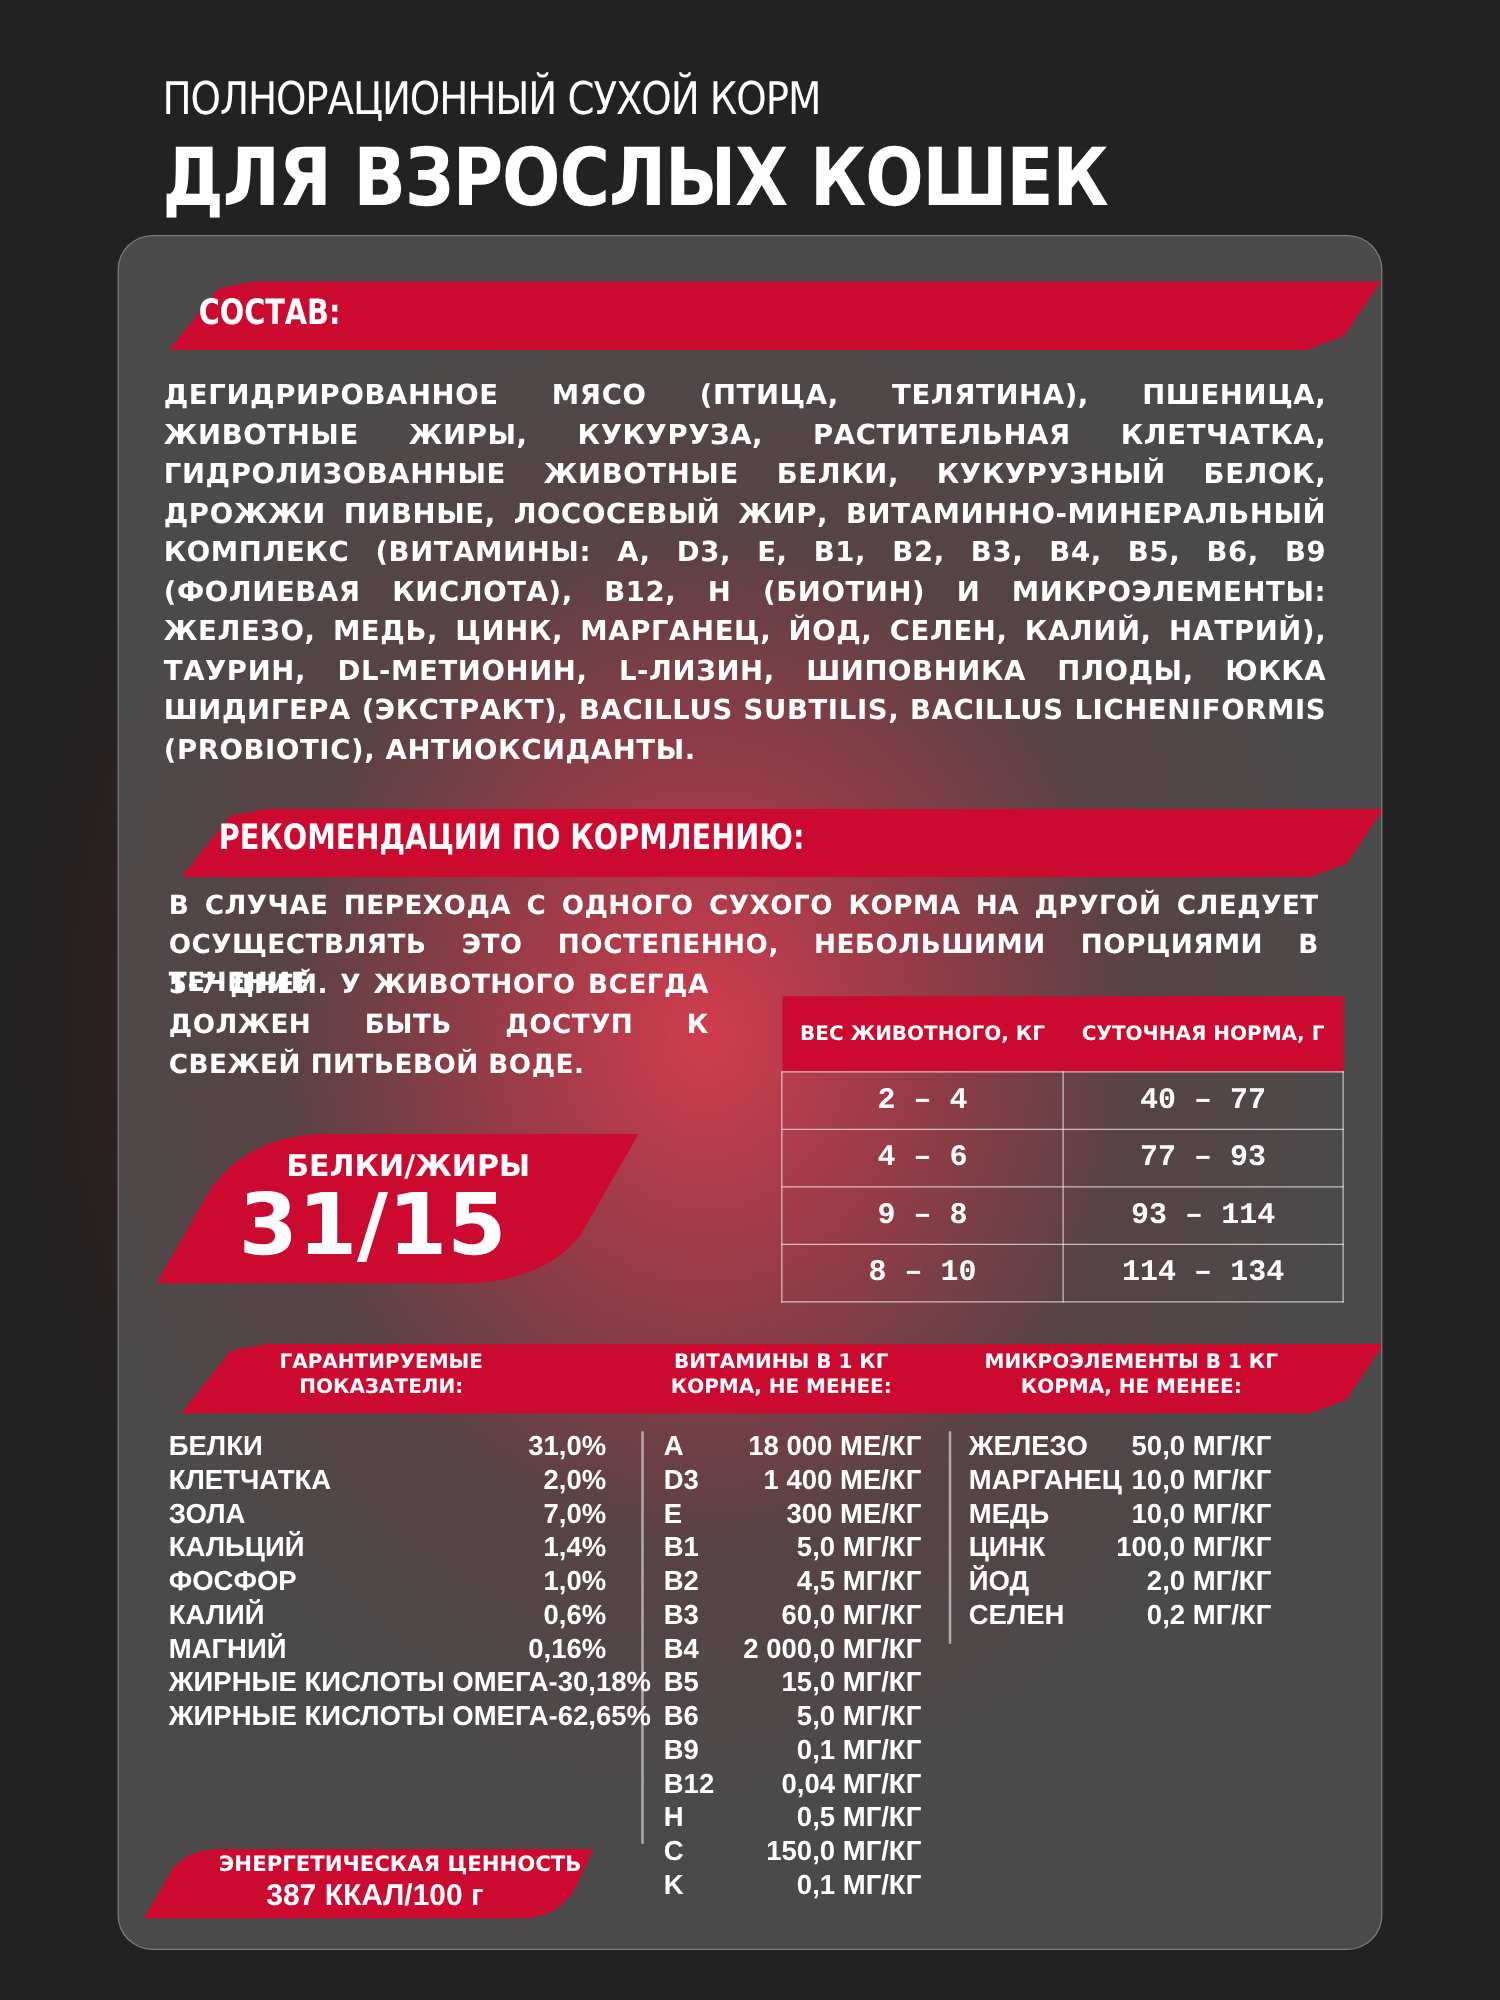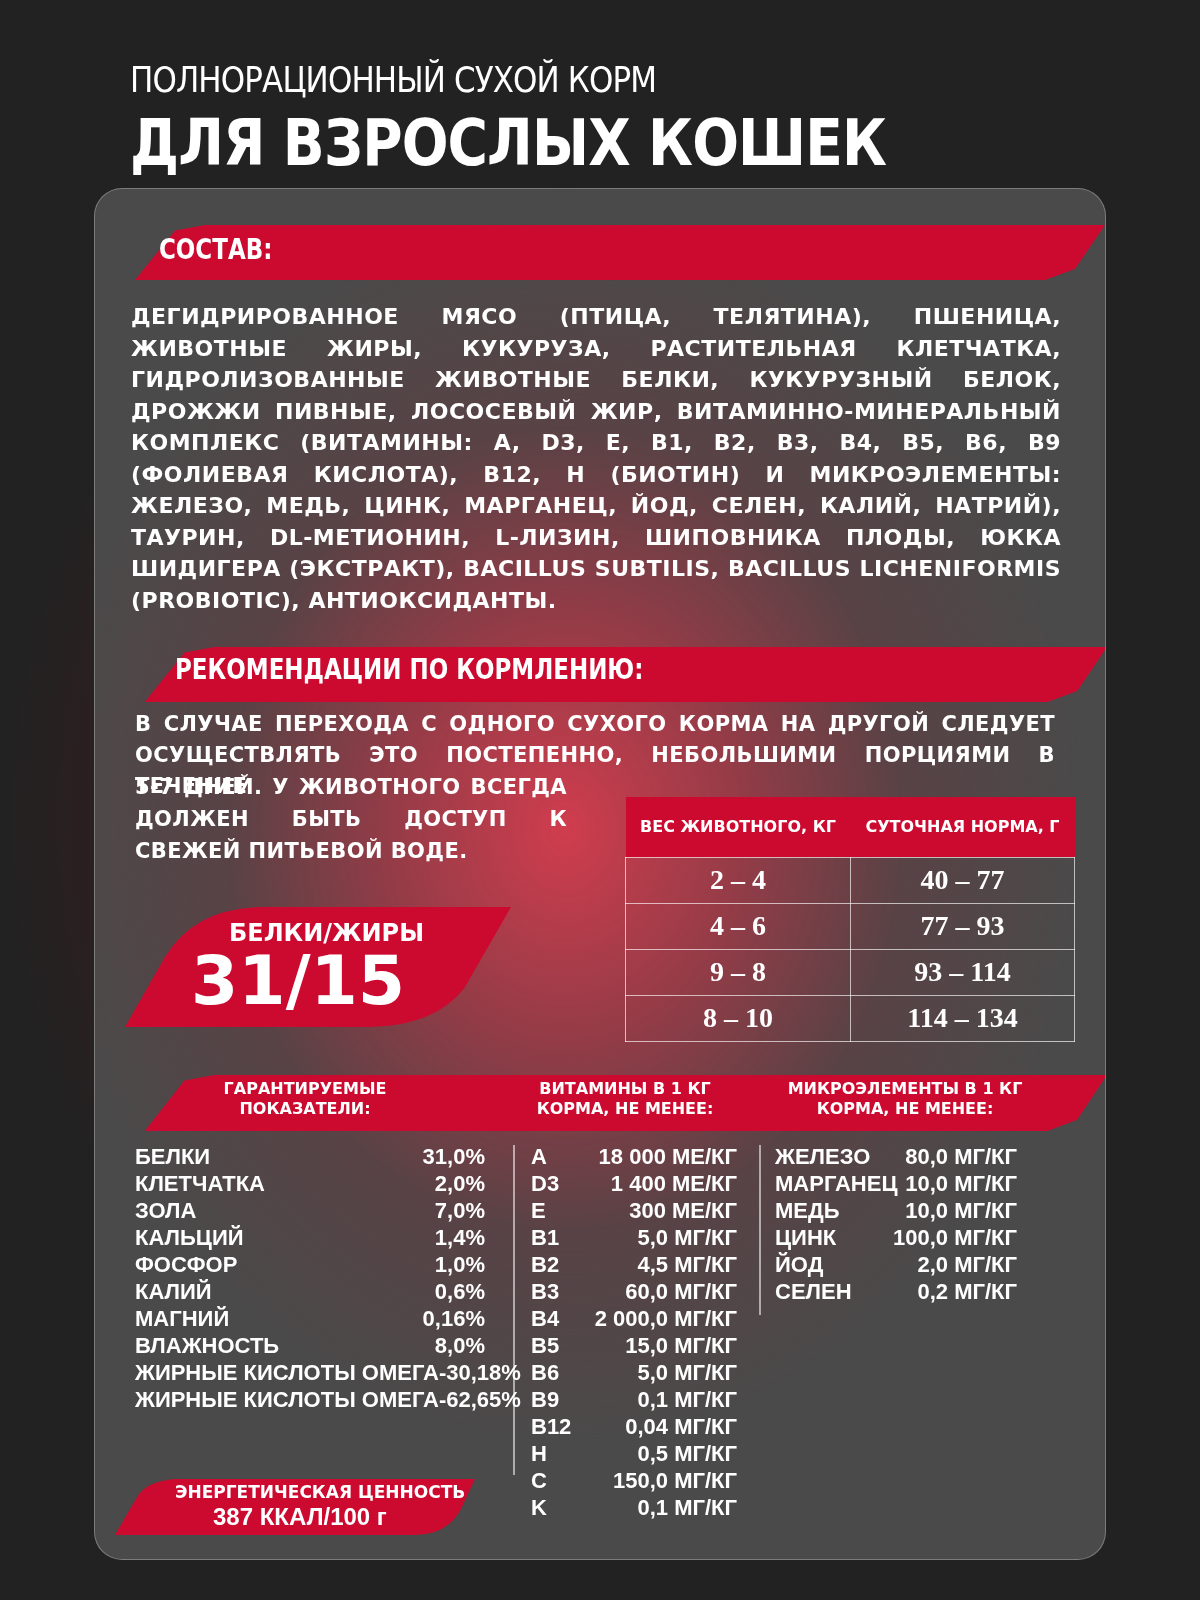--- a/index.html
+++ b/index.html
@@ -63,22 +63,22 @@
   .feed-table {
     position: absolute; left: 530px; top: 608px; width: 450px;
     border-collapse: collapse;
   }
   .feed-table th {
     background: #cc0a2f; font-family: "DejaVu Sans", sans-serif; font-size: 16px; font-weight: bold;
     height: 60px; line-height: 20px; padding: 0 6px;
   }
   .feed-table td {
     border: 1.5px solid rgba(255,255,255,0.65);
-    height: 46px; text-align: center; font-family: Liberation Serif, serif;
-    font-size: 28px; font-weight: bold;
+    height: 46px; text-align: center; font-family: Liberation Mono, monospace;
+    font-size: 24px; font-weight: bold;
   }
   .feed-table tr td:first-child { width: 225px; }
   .bz-badge {
     position: absolute; left: 30px; top: 718px; width: 386px; height: 120px;
     background: #cc0a2f;
     clip-path: path("M 0 120 L 40 50 Q 70 0 140 0 L 386 0 L 340 80 Q 310 120 240 120 Z");
   }
   .bz-label { position: absolute; left: 134px; top: 730px; font-family: "DejaVu Sans", sans-serif; font-weight: bold; font-size: 24px; white-space: nowrap; }
   .bz-value { position: absolute; left: 96px; top: 752px; font-family: "DejaVu Sans", sans-serif; font-weight: bold; font-size: 68px; white-space: nowrap; }
   .bottom-ribbon { left: 20px; top: 886px; width: 992px; height: 56px; }
@@ -183,24 +183,20 @@
       </div>
       <div class="row">
         <span>КАЛИЙ</span>
         <span>0,6%</span>
       </div>
       <div class="row">
         <span>МАГНИЙ</span>
         <span>0,16%</span>
       </div>
       <div class="row">
-        <span>ВЛАЖНОСТЬ</span>
-        <span>8,0%</span>
-      </div>
-      <div class="row">
         <span>ЖИРНЫЕ КИСЛОТЫ ОМЕГА-3</span>
         <span>0,18%</span>
       </div>
       <div class="row">
         <span>ЖИРНЫЕ КИСЛОТЫ ОМЕГА-6</span>
         <span>2,65%</span>
       </div>
     </div>
   <div class="divider" style="left:418px; height:330px;"></div>
   <div class="list" id="list-vitamins" style="left:436px; width:206px;">
@@ -258,21 +254,21 @@
       </div>
       <div class="row">
         <span>K</span>
         <span>0,1 МГ/КГ</span>
       </div>
     </div>
   <div class="divider" style="left:664px; height:170px;"></div>
   <div class="list" id="list-minerals" style="left:680px; width:242px;">
       <div class="row">
         <span>ЖЕЛЕЗО</span>
-        <span>80,0 МГ/КГ</span>
+        <span>50,0 МГ/КГ</span>
       </div>
       <div class="row">
         <span>МАРГАНЕЦ</span>
         <span>10,0 МГ/КГ</span>
       </div>
       <div class="row">
         <span>МЕДЬ</span>
         <span>10,0 МГ/КГ</span>
       </div>
       <div class="row">

